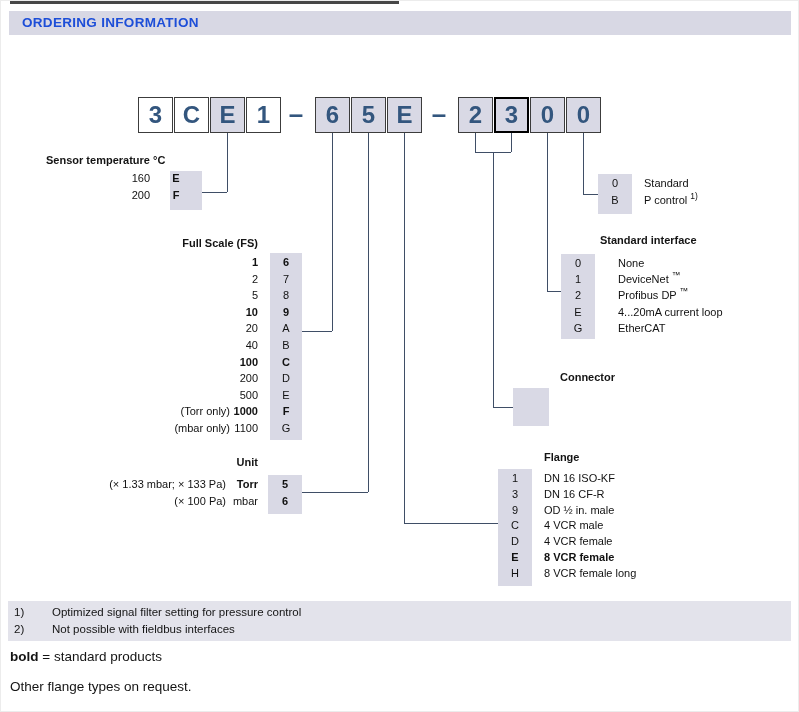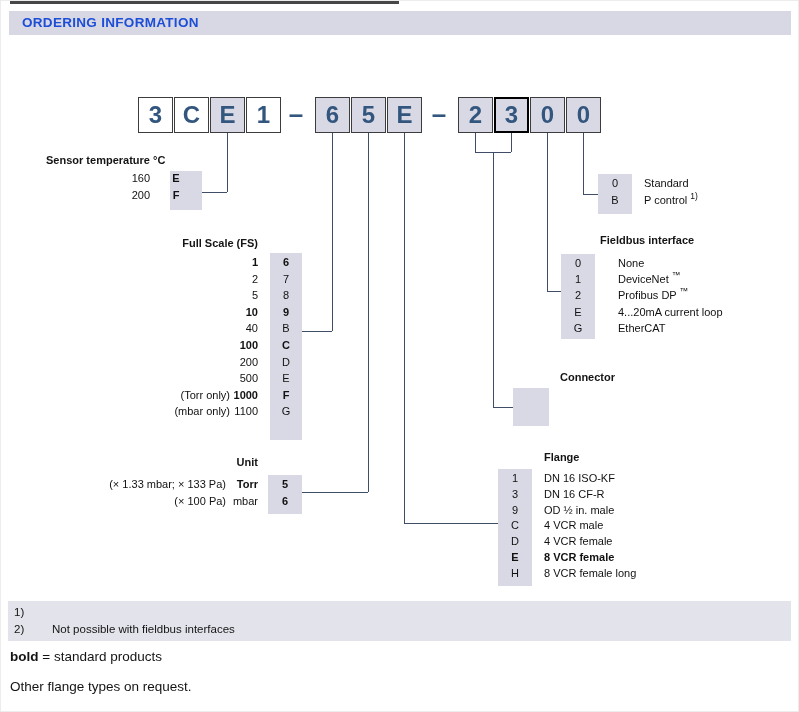--- a/index.html
+++ b/index.html
@@ -104,21 +104,21 @@
 <div id="fs-colbg" class="colbg"></div>
 <div id="unit-colbg" class="colbg"></div>
 <div id="control-colbg" class="colbg"></div>
 <div id="fieldbus-colbg" class="colbg"></div>
 <div id="connector-colbg" class="colbg"></div>
 <div id="flange-colbg" class="colbg"></div>
 
 <div id="sensor-title" class="sec-title">Sensor temperature °C</div>
 <div id="fs-title" class="sec-title">Full Scale (FS)</div>
 <div id="unit-title" class="sec-title">Unit</div>
-<div id="fieldbus-title" class="sec-title">Fieldbus interface</div>
+<div id="fieldbus-title" class="sec-title">Standard interface</div>
 <div id="connector-title" class="sec-title">Connector</div>
 <div id="flange-title" class="sec-title">Flange</div>
 
 <div id="sensor-rows" class="rows">
     <div class="trow">
       <span class="c-value">160</span>
       <span class="c-code b">E</span>
     </div>
     <div class="trow">
       <span class="c-value">200</span>
@@ -138,20 +138,25 @@
     </div>
     <div class="trow">
       <span class="c-note"></span>
       <span class="c-value">5</span>
       <span class="c-code">8</span>
     </div>
     <div class="trow">
       <span class="c-note"></span>
       <span class="c-value b">10</span>
       <span class="c-code b">9</span>
+    </div>
+    <div class="trow">
+      <span class="c-note"></span>
+      <span class="c-value">20</span>
+      <span class="c-code">A</span>
     </div>
     <div class="trow">
       <span class="c-note"></span>
       <span class="c-value">40</span>
       <span class="c-code">B</span>
     </div>
     <div class="trow">
       <span class="c-note"></span>
       <span class="c-value b">100</span>
       <span class="c-code b">C</span>
@@ -250,20 +255,21 @@
     </div>
     <div class="trow">
       <span class="c-code">H</span>
       <span class="c-label">8 VCR female long</span>
     </div>
   </div>
 
 <div id="footnote-band" class="abs">
     <div class="fnrow" style="top: 5px;">
       <span class="fn-marker">1)</span>
+      <span class="fn-text">Optimized signal filter setting for pressure control</span>
     </div>
     <div class="fnrow" style="top: 22px;">
       <span class="fn-marker">2)</span>
       <span class="fn-text">Not possible with fieldbus interfaces</span>
     </div>
   </div>
 
 <div id="bold-note" class="abs">
   <span class="b">bold</span><span> = standard products</span>
 </div>

